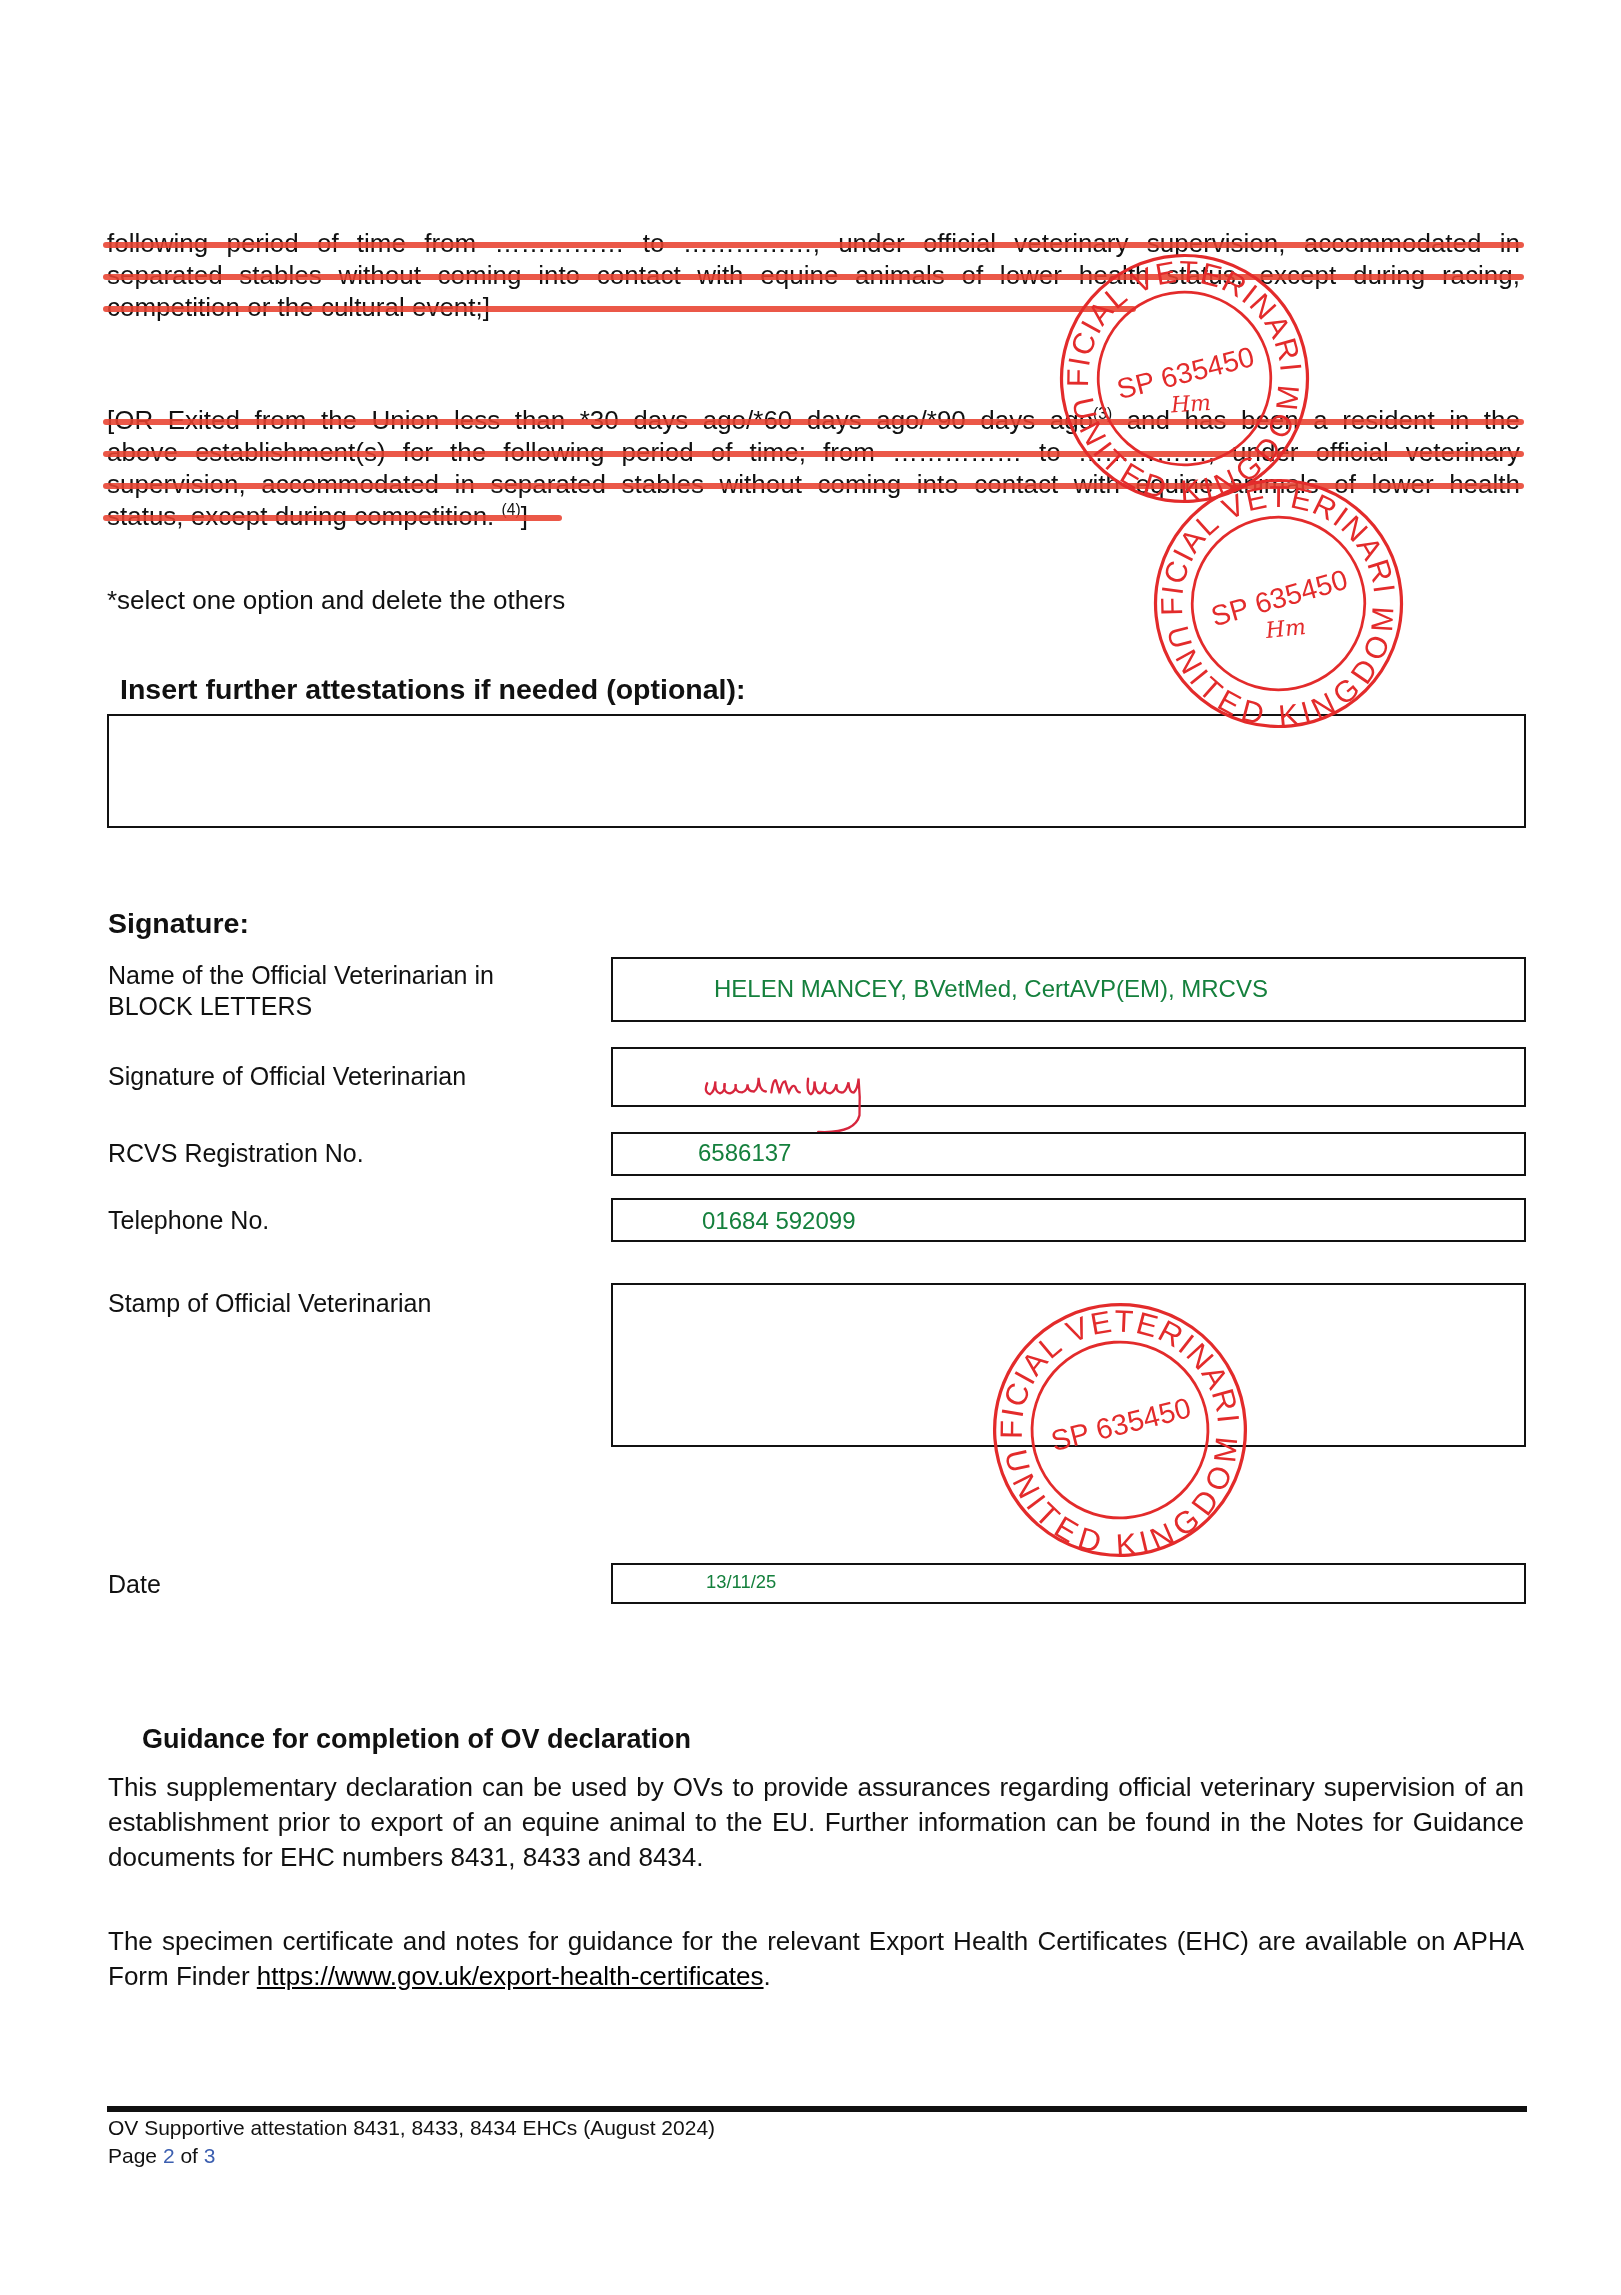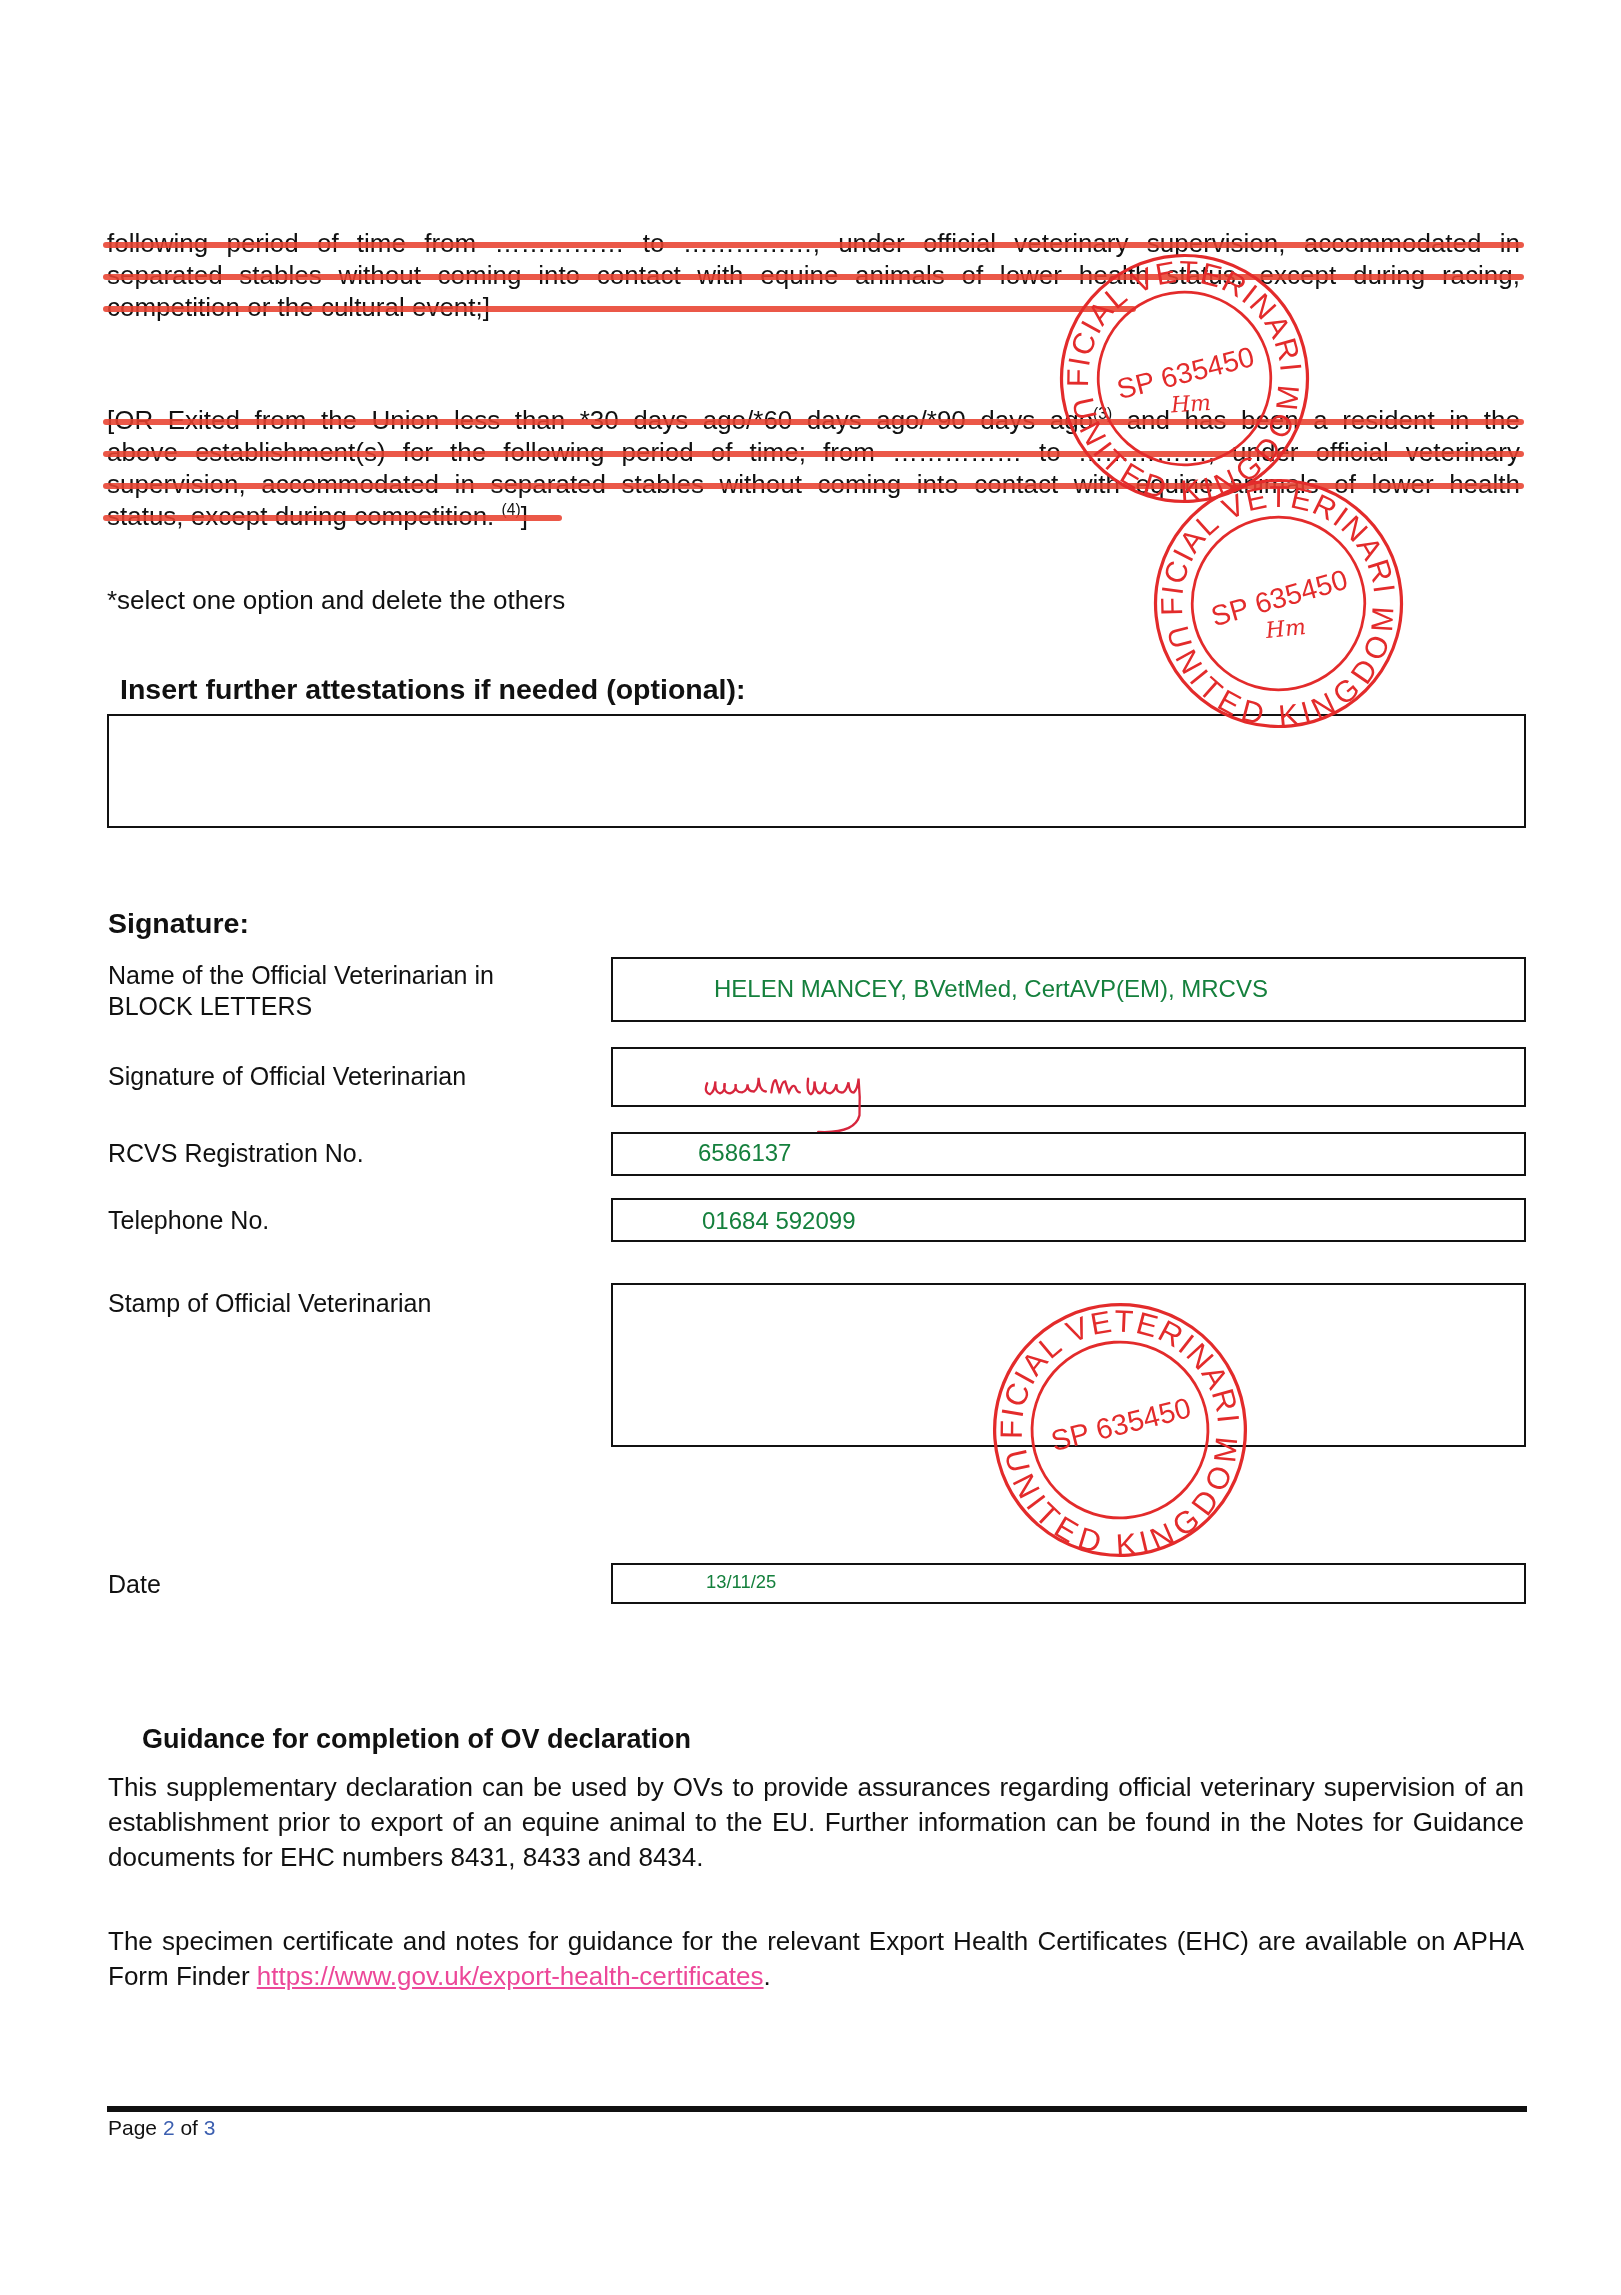--- a/index.html
+++ b/index.html
@@ -13,21 +13,21 @@
   .strike { position:absolute; left:-3.7px; right:-3.7px; height:6.4px; top:14.7px;
             background:#e8412f; opacity:0.88; border-radius:3.2px; }
   sup { font-size:15.6px; line-height:0; }
   .note { position:absolute; left:107px; top:585px; font-size:26px; }
   .h-bold { position:absolute; font-weight:bold; font-size:28.5px; }
   .box { position:absolute; border:2.3px solid #111; background:transparent; }
   .label { position:absolute; left:108px; font-size:25px; line-height:31px; }
   .val { position:absolute; color:#15803d; font-size:24px; white-space:nowrap; }
   .sig { position:absolute; color:#d7263d; }
   .guide { position:absolute; left:108px; width:1416px; font-size:26px; line-height:35px; text-align:justify; }
-  .guide a { color:#ec4899; text-decoration:underline; }
+  .guide a { color:#000000; text-decoration:underline; }
   .footer-rule { position:absolute; left:107px; width:1420px; top:2106px; height:5.5px; background:#111; }
   .footer { position:absolute; left:108px; font-size:21px; line-height:27.5px; }
   .blue { color:#3c5fb0; }
   .stamp { position:absolute; pointer-events:none; }
 </style>
 </head>
 <body>
 
 <div class="para" style="top:227px;">
   <span class="ln"><span>following period of time from …………… to ……………, under official veterinary supervision, accommodated in</span><span class="strike"></span></span>
@@ -82,20 +82,21 @@
 <div class="val" style="left:706px;top:1571px;font-size:18.4px;">13/11/25</div>
 
 <div class="abs" style="left:108px;top:1724px;font-weight:bold;font-size:27px;">Guidance for completion of OV declaration</div>
 <div class="guide" style="top:1770px;">This supplementary declaration can be used by OVs to provide assurances regarding official veterinary supervision of an establishment prior to export of an equine animal to the EU. Further information can be found in the Notes for Guidance documents for EHC numbers 8431, 8433 and 8434.</div>
 <div class="guide" style="top:1924px;">
   <span>The specimen certificate and notes for guidance for the relevant Export Health Certificates (EHC) are available on APHA Form Finder </span><a>https://www.gov.uk/export-health-certificates</a><span>.</span>
 </div>
 
 <div class="footer-rule"></div>
 <div class="footer" style="top:2114px;">
+  <div>OV Supportive attestation 8431, 8433, 8434 EHCs (August 2024)</div>
   <div><span>Page </span><span class="blue">2</span><span> of </span><span class="blue">3</span></div>
 </div>
 
 <svg class="stamp stamp-svg" style="left:1056px;top:250px;" width="257" height="257" viewBox="0 0 560 560">
     <defs>
          <path id="st0top" d="M70,280 A210,210 0 0 1 490,280"></path>
          <path id="st0bot" d="M80,300 A200,200 0 0 0 480,300"></path>
        </defs>
        <g transform="rotate(-4 280 280)" fill="none" stroke="#e32b2b">
          <circle cx="280" cy="280" r="268" stroke-width="7"></circle>

